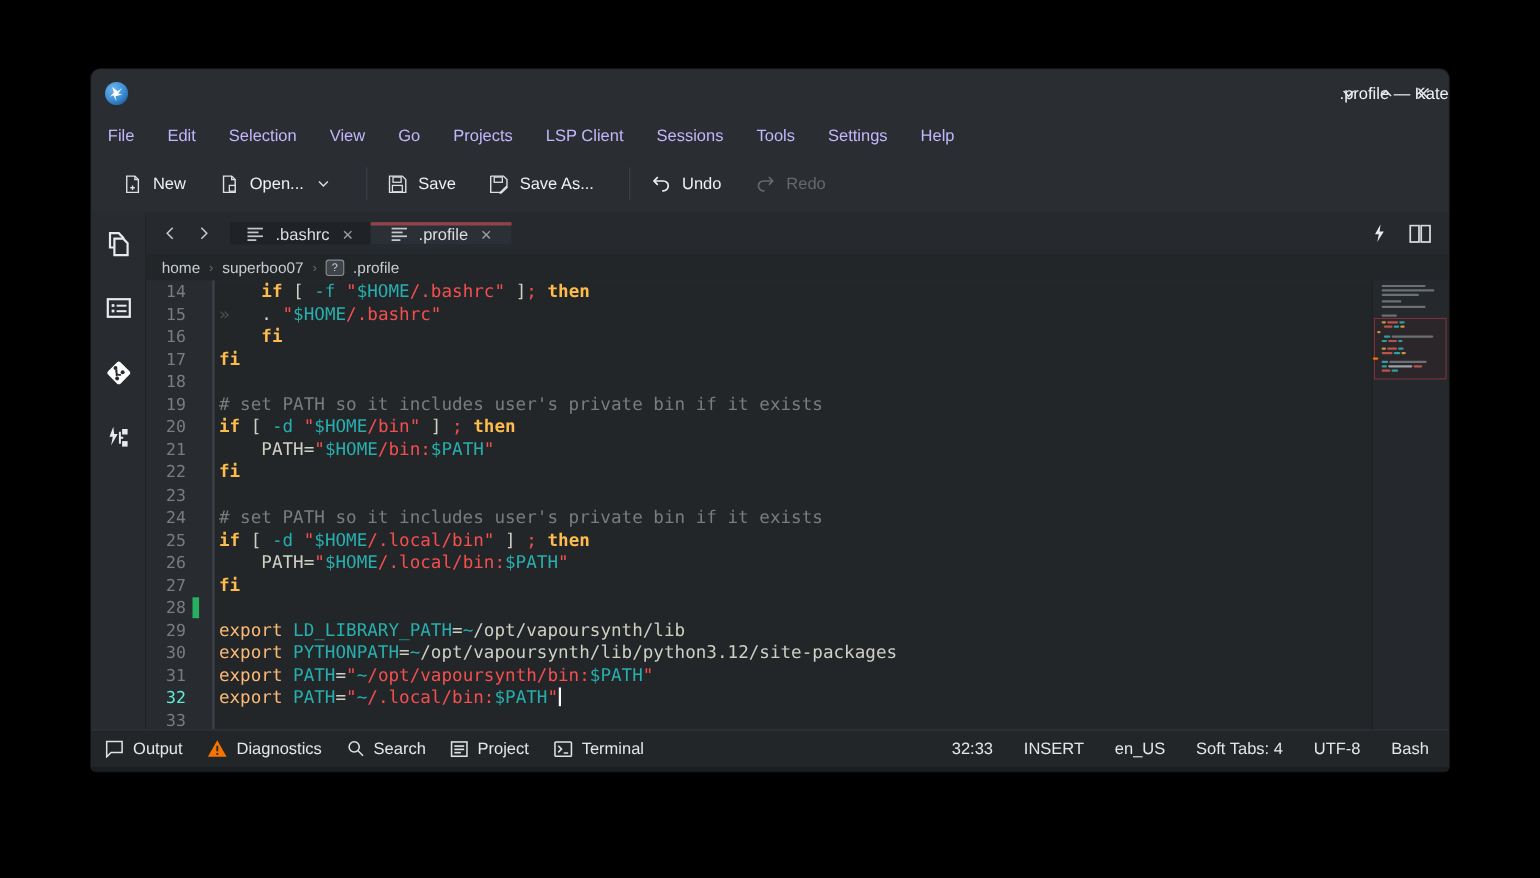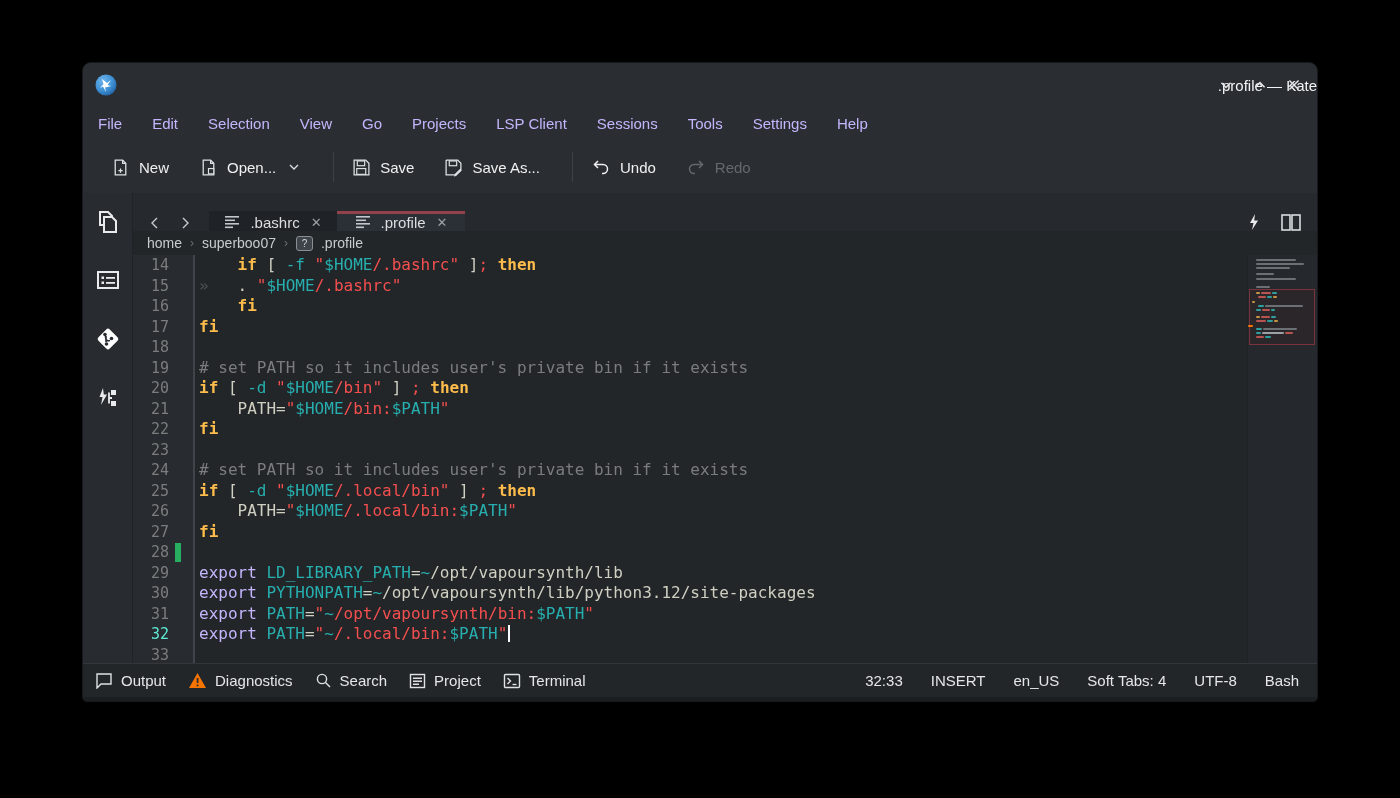--- a/index.html
+++ b/index.html
@@ -31,21 +31,21 @@
   .tb-sep { width:1px; height:30px; background:#3c4146; margin:0 18px 0 2px; }
   .dd-chev { margin-left:2px; margin-right:0; }
 
   
   .main { flex:1; display:flex; min-height:0; }
   .sidebar { width:50px; flex:0 0 50px; background:#282b2f; border-right:1px solid #202327;
              display:flex; flex-direction:column; align-items:center; padding-top:16px; gap:32px; }
   .center { flex:1; display:flex; flex-direction:column; min-width:0; }
 
   
-  .tabbar { height:38px; flex:0 0 38px; background:#26292d; display:flex; align-items:flex-end; }
+  .tabbar { height:38px; flex:0 0 38px; background:#26292d; display:flex; align-items:center; }
   .tab-nav { display:flex; align-items:center; gap:14px; padding:0 16px 0 14px; }
   .tab { width:128px; display:flex; align-items:center; justify-content:center; gap:9px;
          font-size:15px; color:#dcdee0; background:#1f2226; border-top:3px solid transparent; }
   .tab.active { background:#2b3036; border-top:3px solid #93424c; }
   .tab .close { color:#9aa0a5; font-size:13px; margin-left:2px; }
   .tab-spacer { flex:1; }
   .tab-actions { display:flex; align-items:center; gap:20px; padding-right:16px; }
 
   
   .breadcrumb { height:24px; flex:0 0 24px; background:#232629; display:flex; align-items:center;
@@ -65,21 +65,21 @@
   .gmark { width:6px; height:19px; margin-left:6px; }
   .gmark.mod { background:#27ae60; }
   .code { flex:1; padding-left:4px; overflow:hidden; }
   .cline { height:20.5px; white-space:pre; font-size:16px; line-height:20.5px; color:#cfcfc2; }
   .tk-k { color:#fdbc4b; font-weight:bold;text-align:right; }
   .tk-o { color:#27aeae; }
   .tk-v { color:#27aeae; }
   .tk-s { color:#f44f4f; }
   .tk-n { color:#cfcfc2; }
   .tk-c { color:#7a7c7d; }
-  .tk-b { color:#c4b5fd; }
+  .tk-b { color:#fdba74; }
   .tk-t { color:#4c5156; }
   .caret { display:inline-block; width:2px; height:17px; background:#fcfcfc;
            vertical-align:-3px; margin-left:1px; }
 
   
   .minimap { width:70px; flex:0 0 70px; background:#25282c; position:relative;
              border-left:1px solid #1e2125; }
   .mm-bar { position:absolute; height:2px; border-radius:1px; }
   .mm-view { position:absolute; left:1px; right:2px; border:1px solid #7a333c;
              background:rgba(60,30,34,0.25); }

